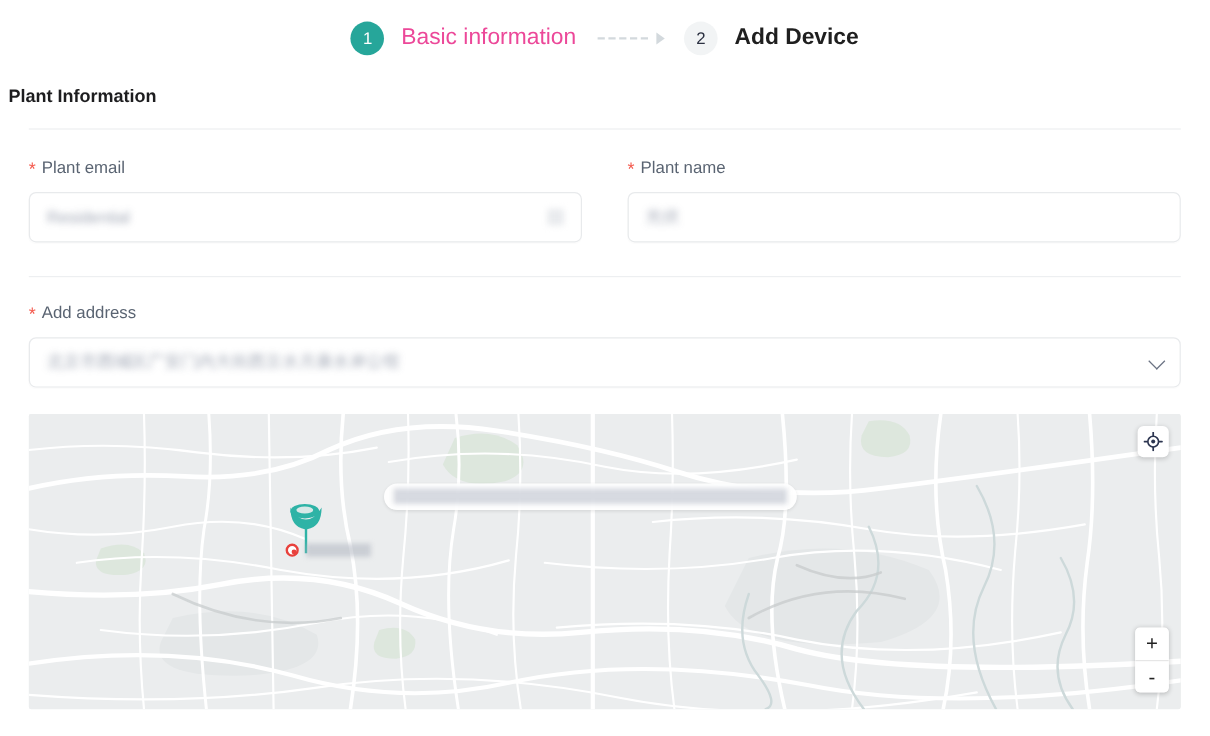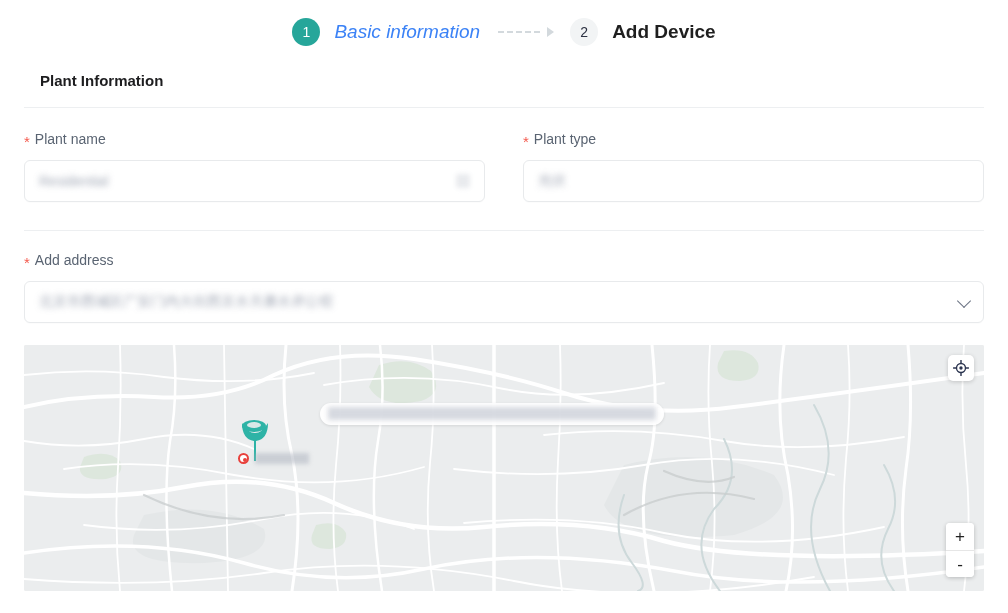--- a/index.html
+++ b/index.html
@@ -27,21 +27,21 @@
   .step { display: flex; align-items: center; }
   .step-circle {
     width: 28px; height: 28px; border-radius: 50%;
     display: flex; align-items: center; justify-content: center;
     font-size: 14px; line-height: 1;
     flex: 0 0 auto;
   }
   .step-circle.active { background: #26a69a; color: #ffffff; }
   .step-circle.inactive { background: #f2f4f5; color: #2c3142; }
   .step-label { margin-left: 14px; font-size: 19px; white-space: nowrap; }
-  .step-label.active { color: #3b82f6; font-style: italic; }
+  .step-label.active { color: #ec4899; }
   .step-label.inactive { color: #1f1f1f; font-weight: bold; }
   .step-connector {
     width: 56px; height: 10px;
     margin: 0 16px 0 18px;
     position: relative;
     flex: 0 0 auto;
   }
   .step-connector .dash {
     position: absolute; left: 0; top: 4px;
     width: 42px; height: 0;
@@ -50,21 +50,21 @@
   .step-connector .arrow {
     position: absolute; right: 0; top: 0;
     width: 0; height: 0;
     border-top: 5px solid transparent;
     border-bottom: 5px solid transparent;
     border-left: 7px solid #d3d9dd;
   }
 
   
   .section-head {
-    margin: 0 0 0 40px;
+    margin: 0 0 0 7px;
     font-size: 15px;
     font-weight: bold;
     color: #1d1d1f;
     padding-top: 8px;
   }
   .divider {
     margin: 18px 24px 0 24px;
     height: 1px;
     background: #edeff1;
   }
@@ -263,32 +263,32 @@
   </div>
 
   <div class="section-head">Plant Information</div>
   <div class="divider"></div>
 
   <div class="form-row">
 
     <div class="field">
       <div class="field-label">
         <span class="req">*</span>
-        <span>Plant name</span>
+        <span>Plant email</span>
       </div>
       <div class="control">
         <span class="redacted">Residential</span>
         <span class="ghost-caret"></span>
       </div>
     </div>
 
     <div class="field">
       <div class="field-label">
         <span class="req">*</span>
-        <span>Plant type</span>
+        <span>Plant name</span>
       </div>
       <div class="control">
         <span class="redacted">光伏</span>
       </div>
     </div>
 
 
   </div>
 
   <div class="section-divider"></div>

